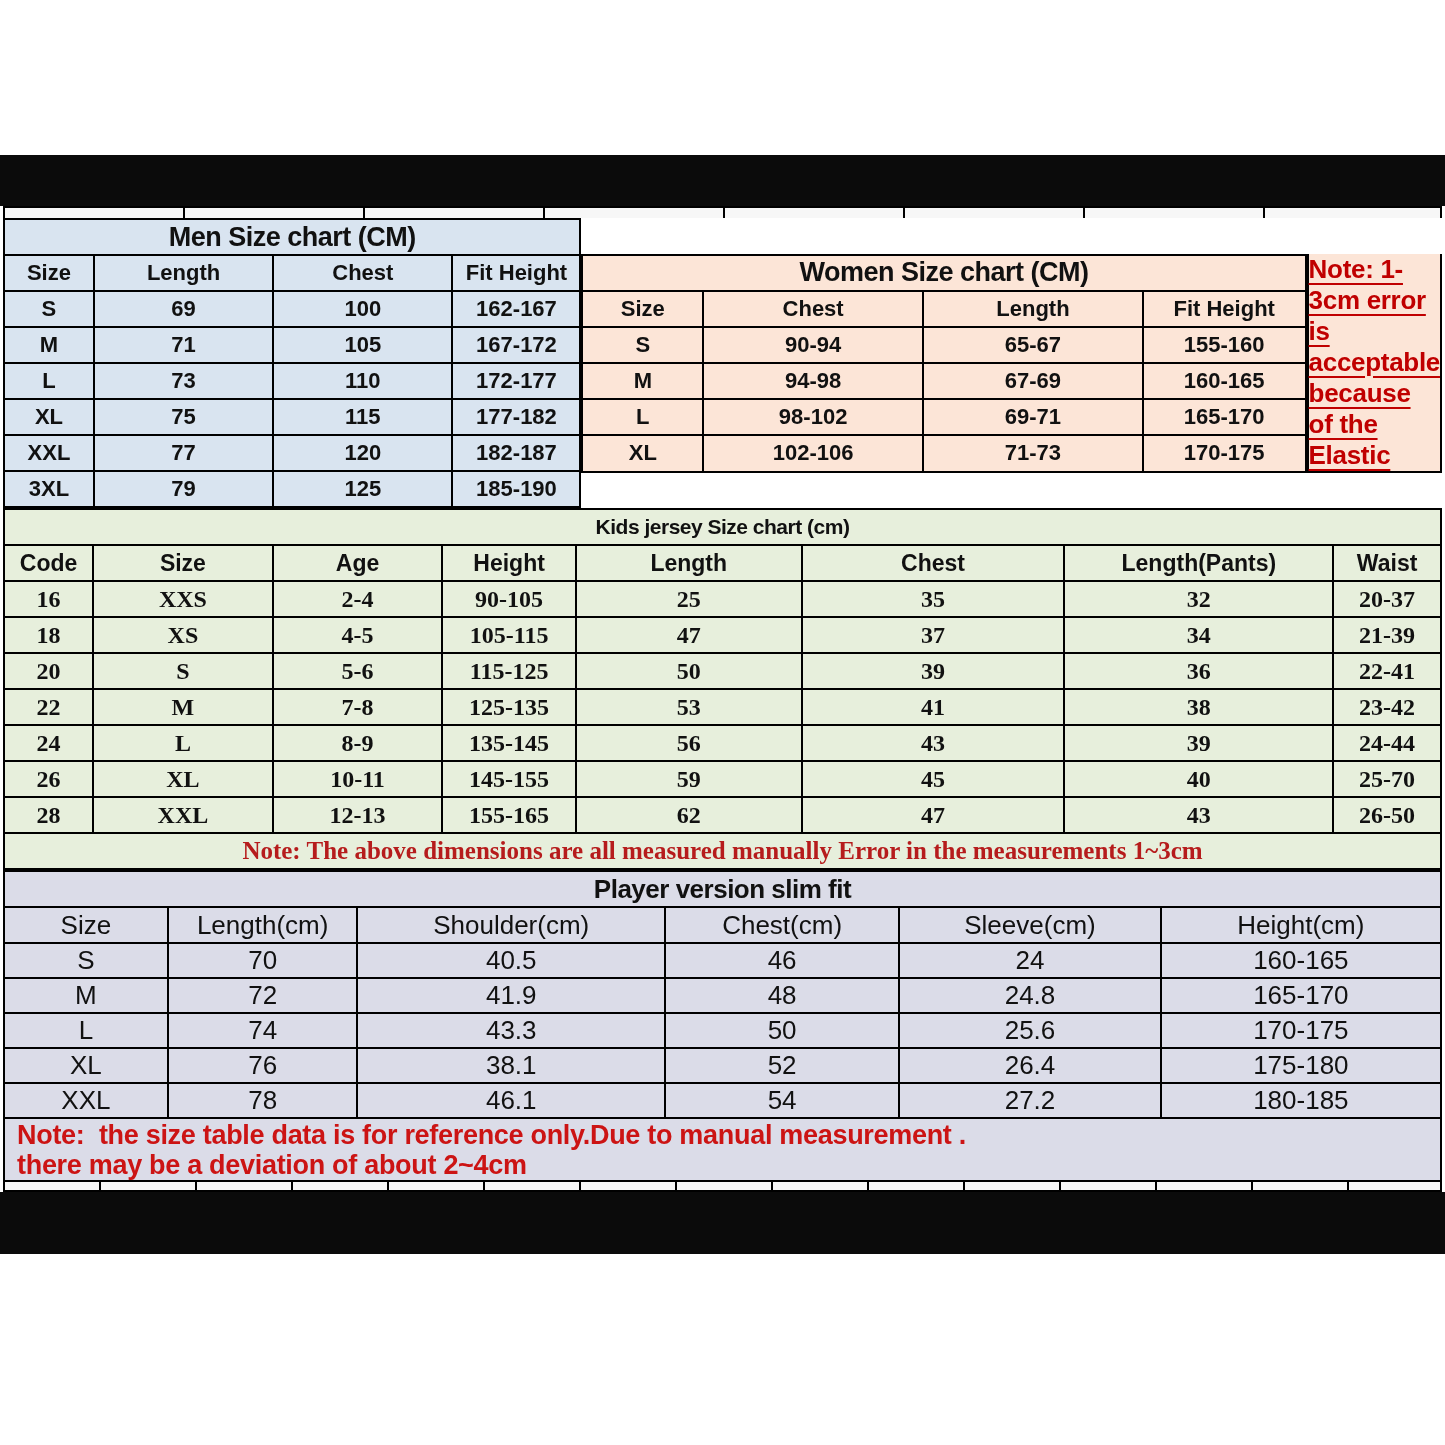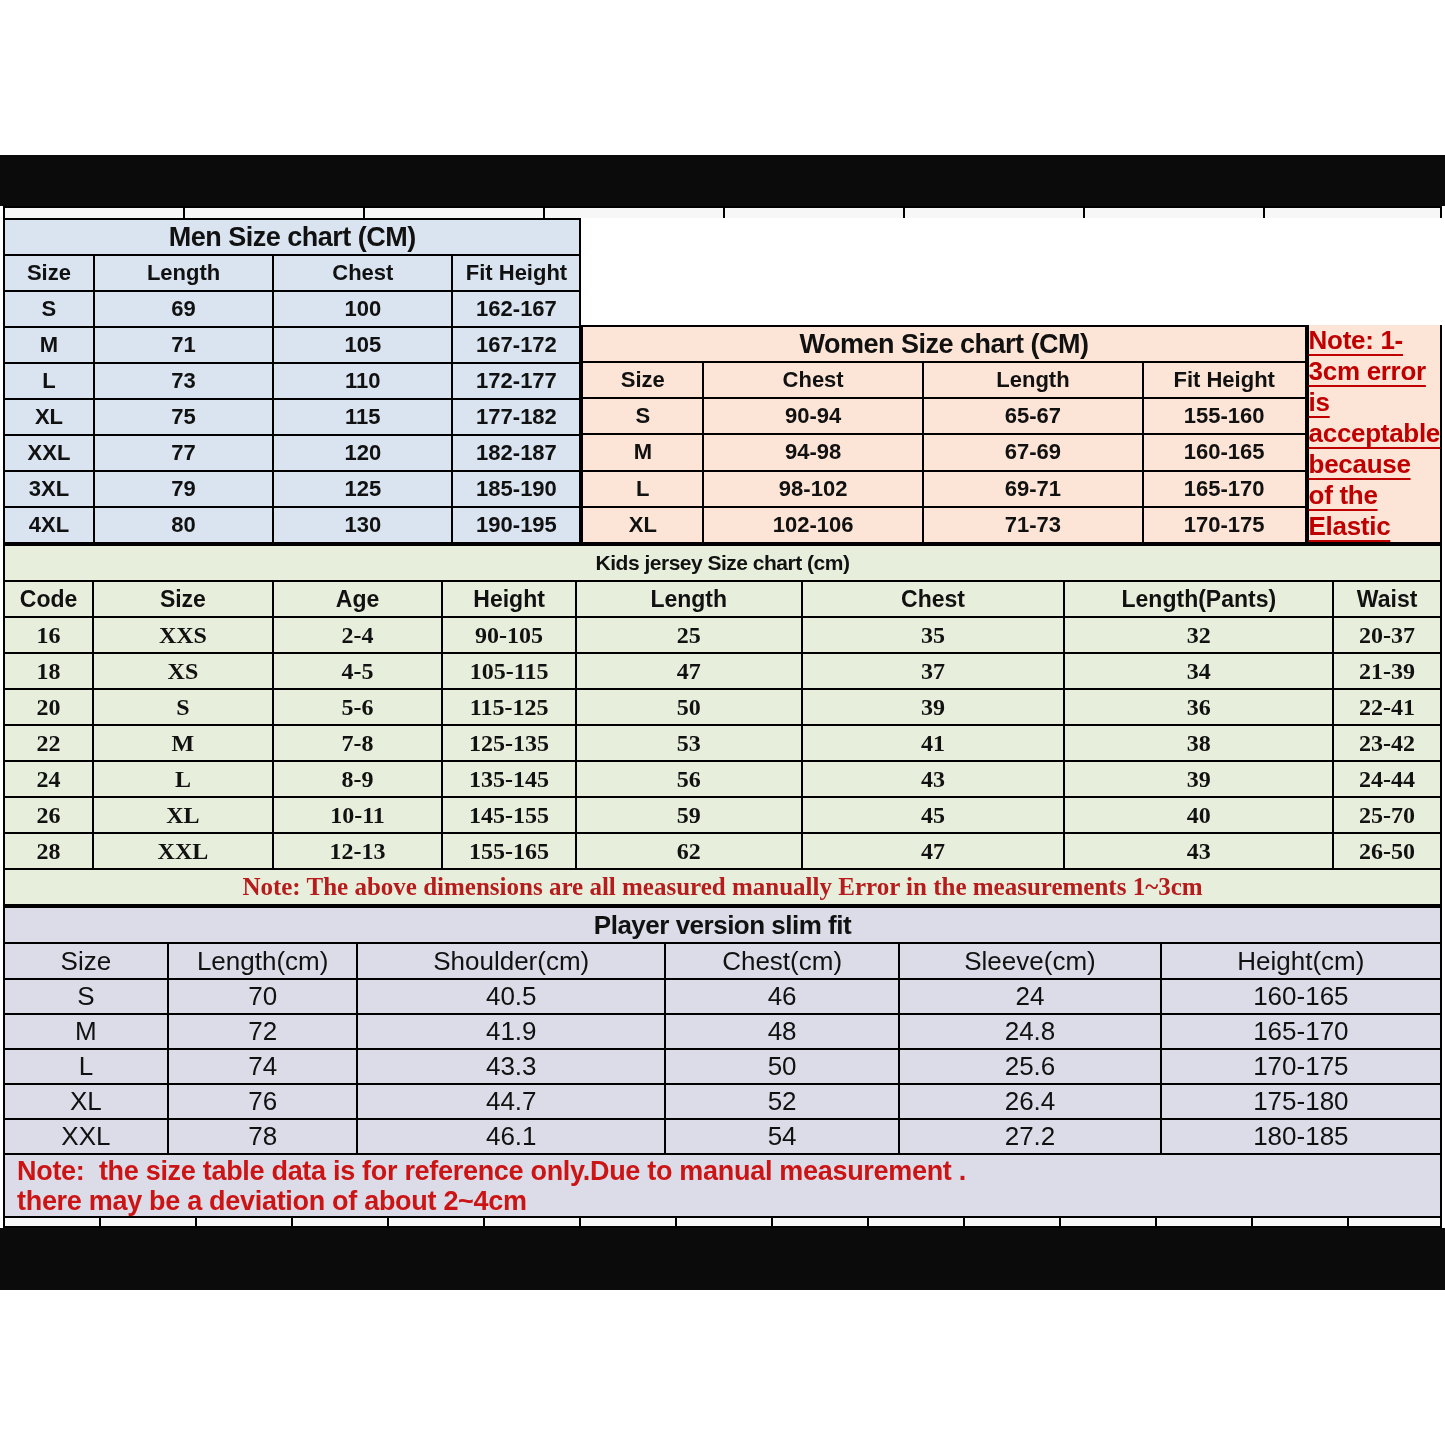--- a/index.html
+++ b/index.html
@@ -25,21 +25,21 @@
   }
   .filler-row.bottom {
     height:10px; border-bottom:2px solid #000; border-top:none;
     background-image: repeating-linear-gradient(to right, transparent 0px, transparent 94px, #000 94px, #000 96px);
   }
 
   table { border-collapse:collapse; table-layout:fixed; width:100%; }
   th, td { border:2px solid #000; text-align:center; vertical-align:middle; padding:0 2px; overflow:hidden; white-space:nowrap; }
 
   
-  .mw-row { display:flex; align-items:flex-end; }
+  .mw-row { display:flex; align-items:center; }
   .men-col  { width:40.2%; }
   .women-col{ width:59.8%; display:flex; flex-direction:row; }
 
   .men-table th, .men-table td,
   .women-table th, .women-table td { height:36px; font-weight:bold; font-size:22px; }
   .men-table .title-cell, .women-table .title-cell { font-size:27px; letter-spacing:-0.5px; }
   .men-table { background:#d9e4f0; }
   .women-table { background:#fce5d7; }
 
   .women-note {
@@ -138,26 +138,20 @@
                 <td>XXL</td>
                 <td>77</td>
                 <td>120</td>
                 <td>182-187</td>
               </tr>
               <tr>
                 <td>3XL</td>
                 <td>79</td>
                 <td>125</td>
                 <td>185-190</td>
-              </tr>
-              <tr>
-                <td>4XL</td>
-                <td>80</td>
-                <td>130</td>
-                <td>190-195</td>
               </tr>
             </tbody>
         </table>
       </div>
 
       <div class="women-col">
         <table class="women-table">
           <colgroup>
               <col style="width:16.7%">
               <col style="width:30.4%">
@@ -355,21 +349,21 @@
             <td>L</td>
             <td>74</td>
             <td>43.3</td>
             <td>50</td>
             <td>25.6</td>
             <td>170-175</td>
           </tr>
           <tr>
             <td>XL</td>
             <td>76</td>
-            <td>44.7</td>
+            <td>38.1</td>
             <td>52</td>
             <td>26.4</td>
             <td>175-180</td>
           </tr>
           <tr>
             <td>XXL</td>
             <td>78</td>
             <td>46.1</td>
             <td>54</td>
             <td>27.2</td>

